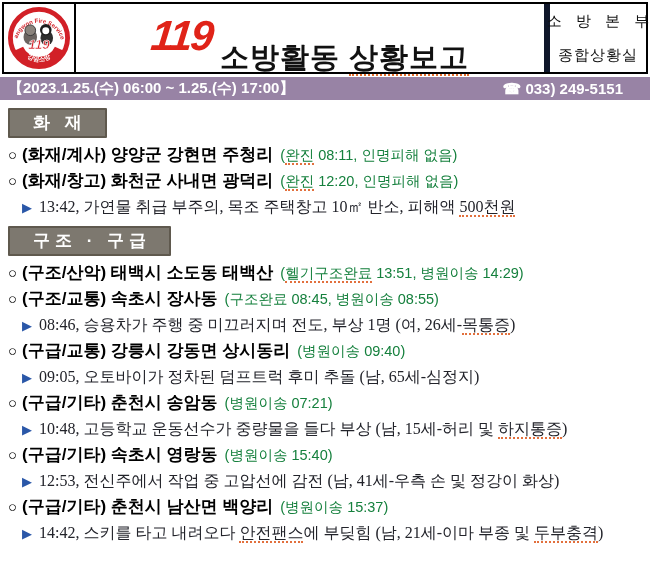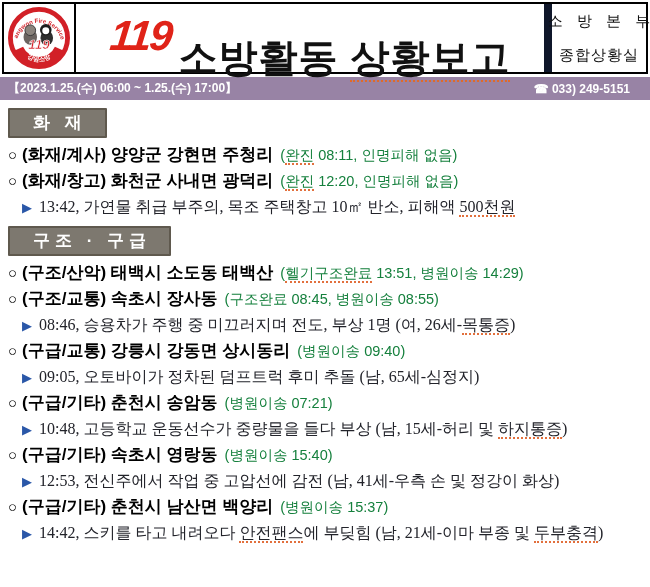--- a/index.html
+++ b/index.html
@@ -18,35 +18,35 @@
     display:flex; align-items:center; justify-content:center;
   }
   .title-cell {
     flex:1; display:flex; align-items:center; justify-content:center; gap:8px;
   }
   .t119 {
     color:#e02318; font-weight:bold; font-style:italic;
     font-size:42px; letter-spacing:-2px; transform:skewX(-6deg);
     line-height:1; padding-bottom:4px;
   }
-  .ttext { font-size:39px; font-weight:bold; color:#111; letter-spacing:1px; white-space:nowrap;margin-top:39px; }
+  .ttext { font-size:29px; font-weight:bold; color:#111; letter-spacing:1px; white-space:nowrap;margin-top:39px; }
   .t-underline { border-bottom:2px dotted #e06a2a; padding-bottom:1px; }
   .office-cell {
-    width:102px; border-left:8px solid #0f172a;
+    width:102px; border-left:6px solid #0f172a;
     display:flex; flex-direction:column; align-items:center; justify-content:center; gap:15px;
     font-size:15px; color:#111; white-space:nowrap;
   }
   .office-l1 { letter-spacing:5px; margin-left:5px; }
   .office-l2 { letter-spacing:1px; }
   
   .info-bar {
     margin-top:3px; height:23px; background:#9883a5; color:#fff;
-    font-weight:bold; font-size:12px;
+    font-weight:bold; font-size:15px;
     display:flex; align-items:center; justify-content:space-between;
-    padding:0 20px 0 8px; white-space:nowrap;
+    padding:0 27px 0 8px; white-space:nowrap;
   }
   
   .content { padding:2px 6px 0 6px; }
   .tab {
     display:inline-block; background:#7d786f; color:#fff;
     font-weight:bold; font-size:17px; letter-spacing:5px;
     padding:1px 18px 2px 23px; border:2px solid #5f594e; border-radius:1px;
     margin:6px 0 4px 2px; white-space:nowrap;
   }
   .heading { font-size:17px; font-weight:bold; color:#000; line-height:26px; white-space:nowrap; }

